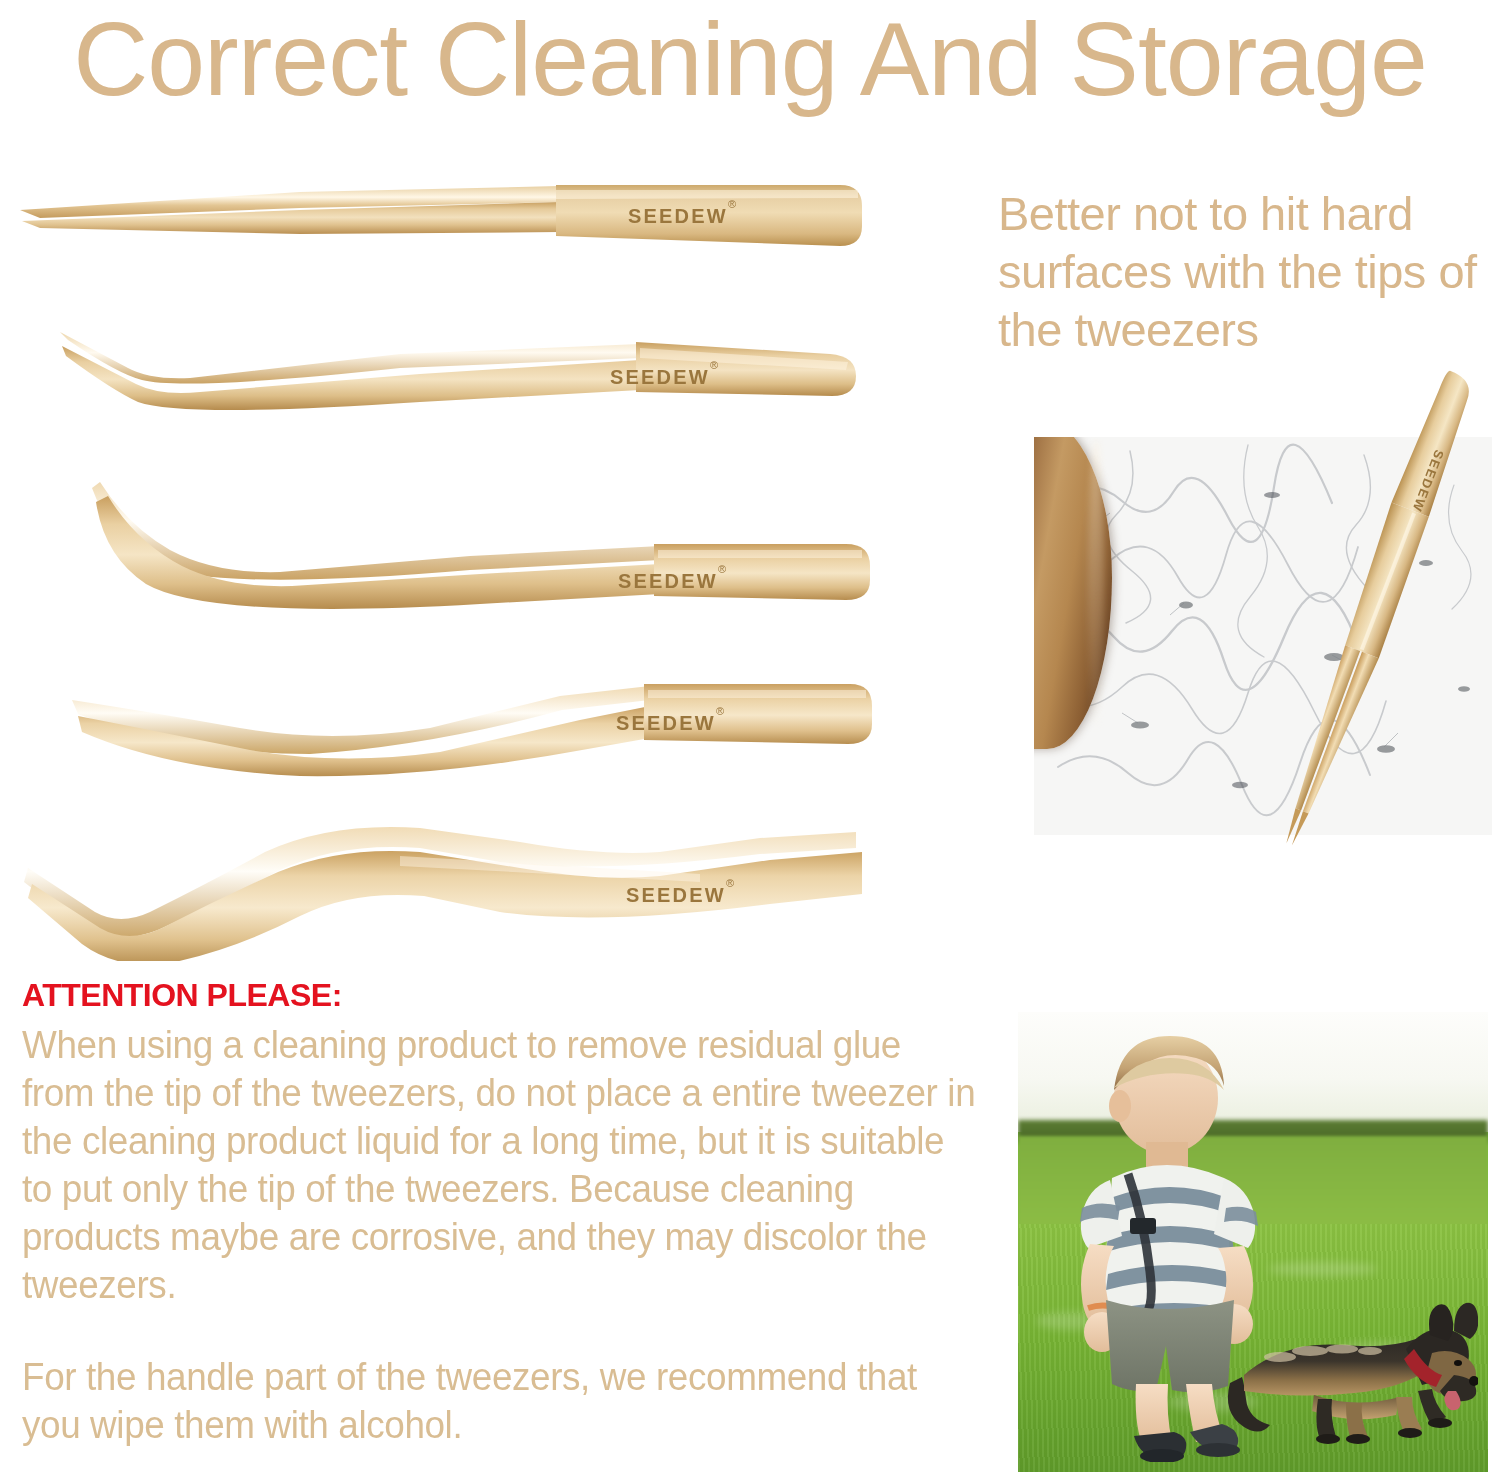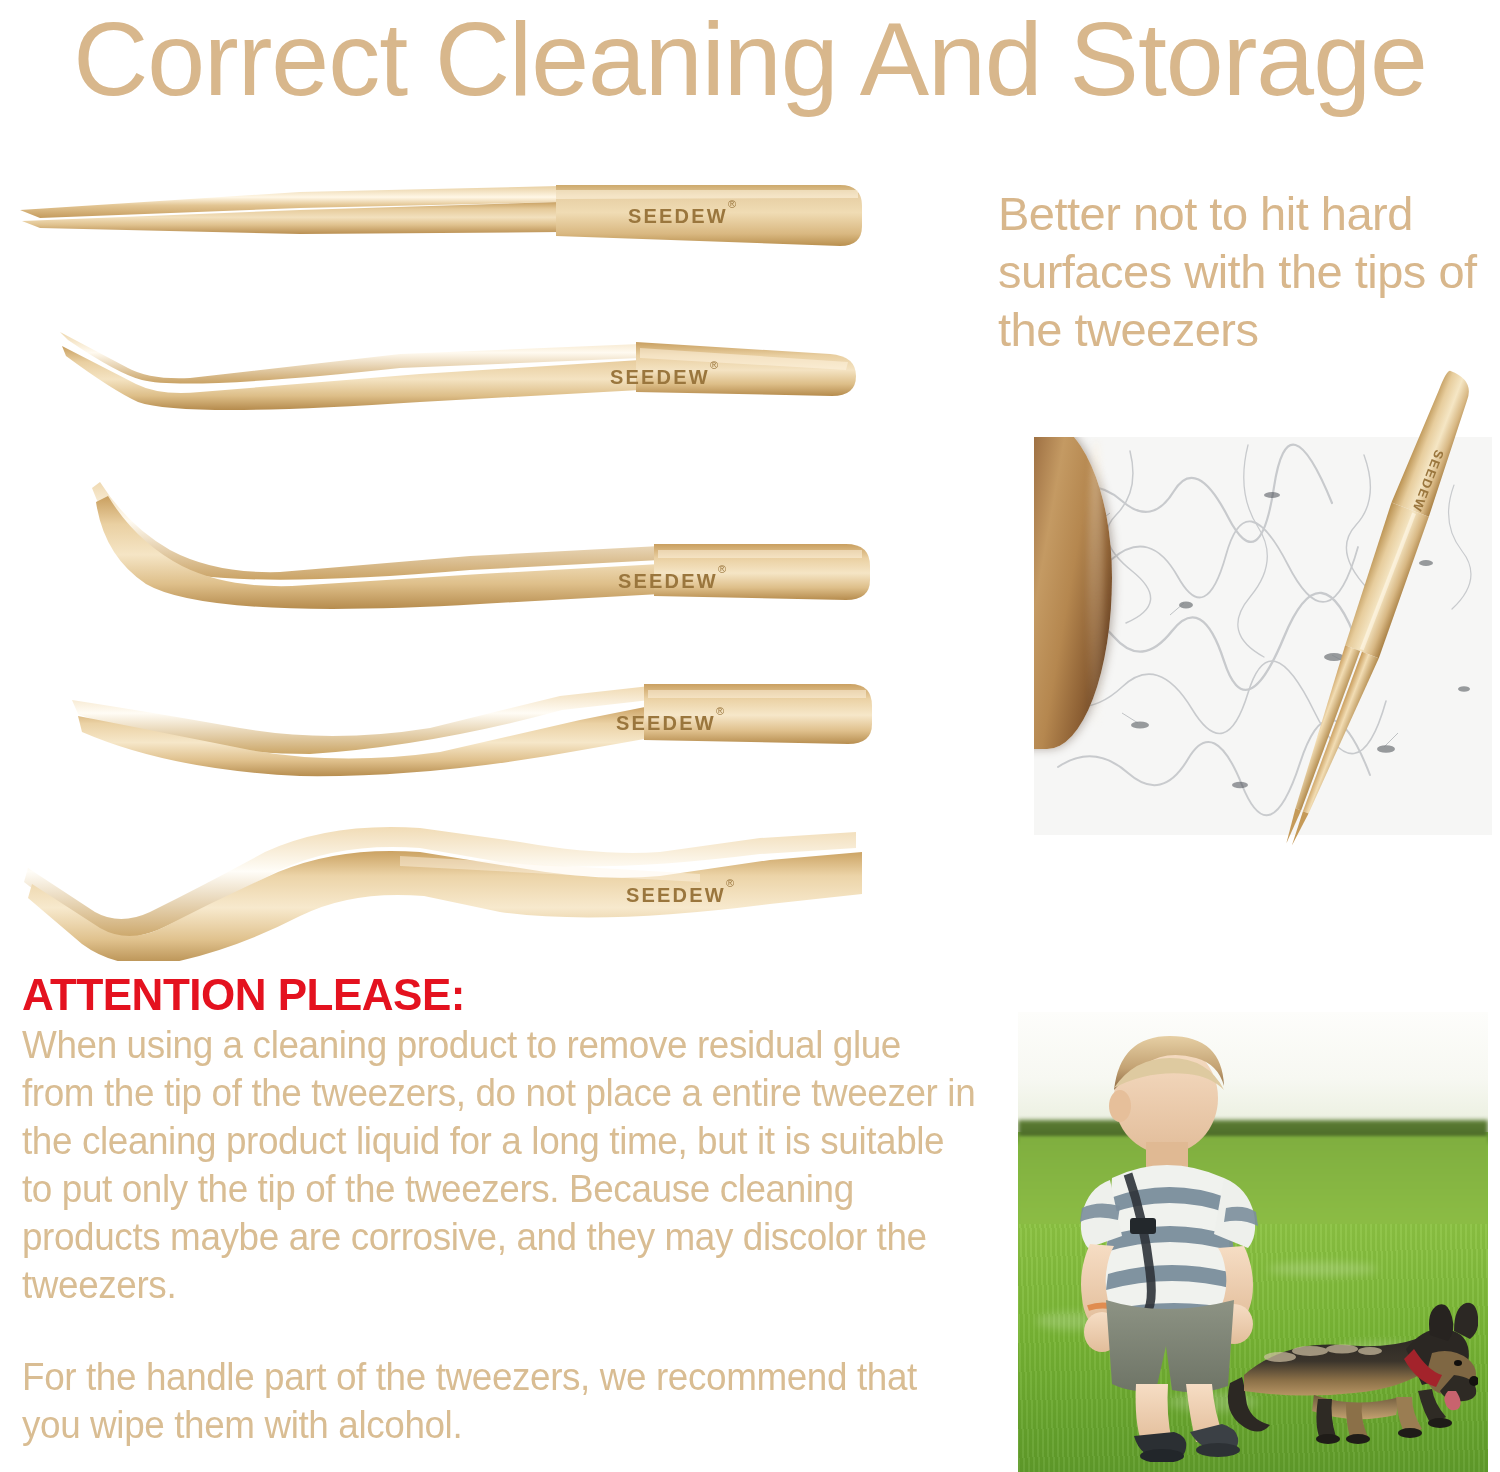--- a/index.html
+++ b/index.html
@@ -51,21 +51,21 @@
   
   #attention-block {
     position: absolute;
     left: 22px;
     top: 972px;
     width: 990px;
   }
   #attention-heading {
     font-family: "Liberation Sans", sans-serif;
     font-weight: 700;
-    font-size: 44px;
+    font-size: 32px;
     line-height: 46px;
     color: #e4121f;
     letter-spacing: -0.5px;
     margin: 0 0 3px 0;
   }
   .body-para {
     font-family: "Liberation Sans", sans-serif;
     font-weight: 400;
     font-size: 38px;
     line-height: 48px;

